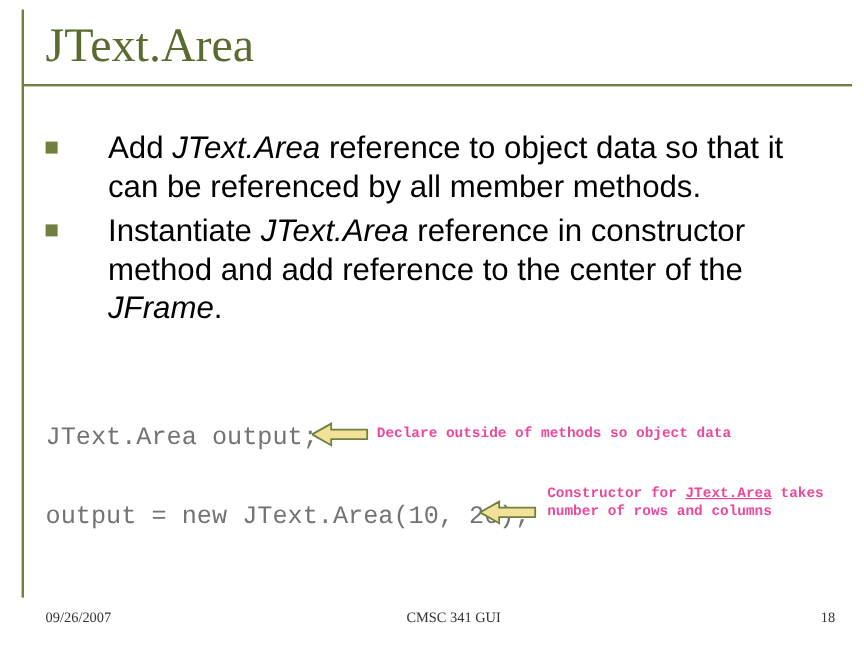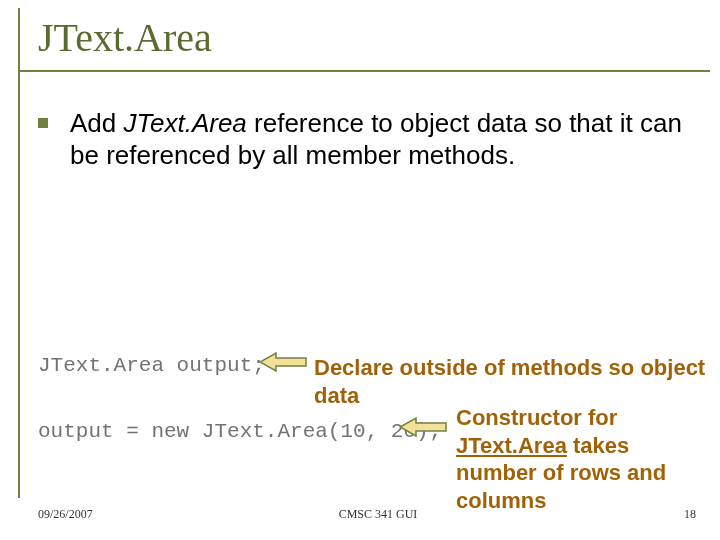--- a/index.html
+++ b/index.html
@@ -46,20 +46,21 @@
   .bullets {
     position: absolute;
     left: 38px;
     top: 108px;
     width: 650px;
   }
   .bullet-row {
     display: flex;
     align-items: flex-start;
     margin-bottom: 6px;
+    gap: 20px;
   }
   .bullet-square {
     width: 10px;
     height: 10px;
     background: #6f8040;
     margin-top: 10px;
     margin-right: 22px;
     flex-shrink: 0;
   }
   .bullet-text {
@@ -71,25 +72,25 @@
     position: absolute;
     font-family: "Courier New", Courier, monospace;
     font-size: 21px;
     line-height: 1.35;
     color: #737373;
   }
   .code-block.one { left: 38px; top: 352px; }
   .code-block.two { left: 38px; top: 418px; }
   .note {
     position: absolute;
-    font-family: Liberation Sans, sans-serif;
+    font-family: Liberation Mono, monospace;
     font-weight: bold;
-    font-size: 22px;
+    font-size: 12px;
     line-height: 1.25;
-    color: #a16207;
+    color: #ec4899;
   }
   .note.one { left: 314px; top: 354px; width: 400px; }
   .note.two { left: 456px; top: 404px; width: 246px; }
   .note .ul { text-decoration: underline; }
   .footer {
     position: absolute;
     bottom: 18px;
     left: 0;
     width: 720px;
     font-family: "Times New Roman", Times, serif;
@@ -113,20 +114,29 @@
 
   <div class="bullets">
     <div class="bullet-row">
       <div class="bullet-square"></div>
       <div class="bullet-text">
         <span>Add </span>
         <i>JText.Area</i>
         <span> reference to object data so that it can be referenced by all member methods.</span>
       </div>
     </div>
+    <div class="bullet-row">
+      <div class="bullet-square"></div>
+      <div class="bullet-text">
+        <span>Instantiate </span>
+        <i>JText.Area</i>
+        <span> reference in constructor method and add reference to the center of the </span>
+        <i>JFrame</i><span>.</span>
+      </div>
+    </div>
   </div>
 
   <div class="code-block one">JText.Area output;</div>
 
   <svg class="arrow-svg" style="left:260px; top:349px;" width="50" height="26">
     <defs></defs>
     <polygon points="0,13 16,4 16,9 46,9 46,17 16,17 16,22" fill="#f3e19a" stroke="#6f8040" stroke-width="1.5"></polygon>
   </svg>
 
   <div class="note one">Declare outside of methods so object data</div>

